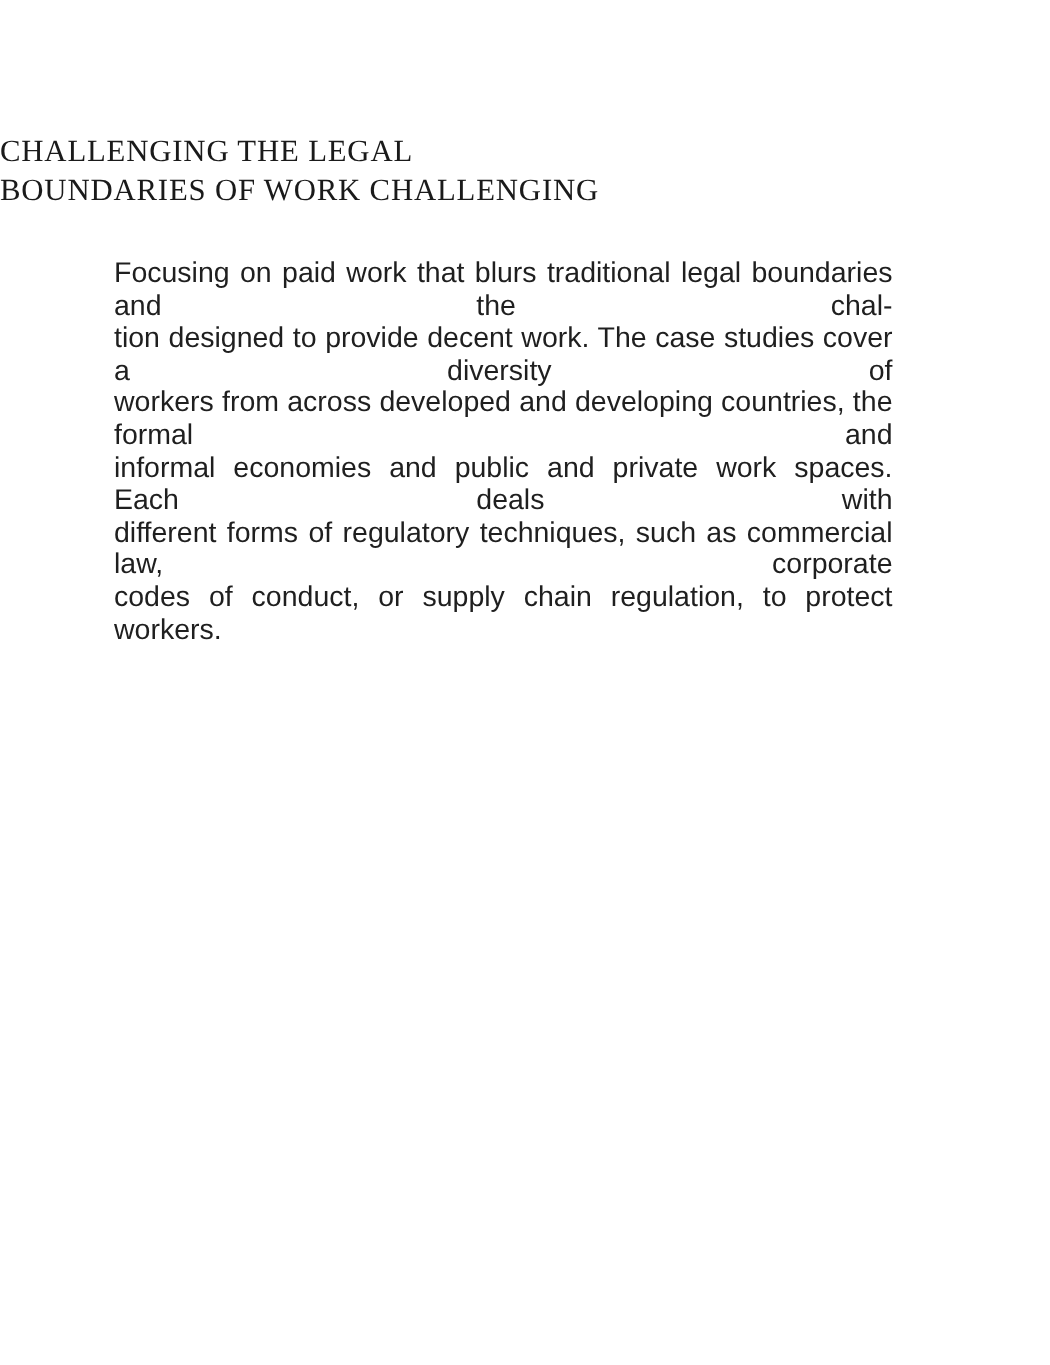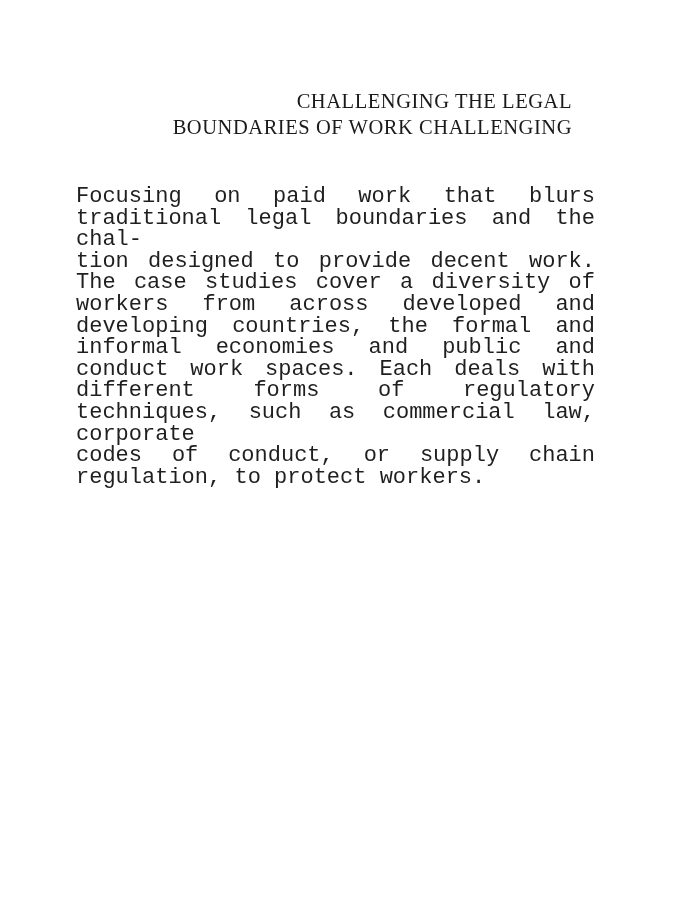--- a/index.html
+++ b/index.html
@@ -23,47 +23,46 @@
     background: #ffffff;
     box-sizing: border-box;
   }
 
   
   .title-block {
     position: absolute;
     left: 0;
     top: 88px;
     width: 572px;
-    text-align: right;
+    text-align: left;
   }
   .title-line {
     display: block;
     font-family: "Liberation Serif", "DejaVu Serif", serif;
     font-size: 20.5px;
     line-height: 26px;
     font-weight: 400;
     letter-spacing: 0.55px;
     color: #1a1a1a;
     white-space: nowrap;
   }
 
   
   .blurb {
     position: absolute;
     left: 76px;
     top: 172px;
     width: 519px;
     text-align: justify;
     text-justify: inter-word;
-    font-family: Liberation Mono, monospace;
-    font-size: 22px;
+    font-family: Liberation Sans, sans-serif;
+    font-size: 19px;
     line-height: 21.6px;
     color: #1f1f1f;
     hyphens: manual;
-    margin-top: 14px;
   }
   .blurb p {
     margin: 0;
   }
   
   .blurb .ln {
     display: block;
     text-align: justify;
     text-align-last: justify;
     white-space: normal;
@@ -80,19 +79,19 @@
   <div class="title-block">
     <span class="title-line">CHALLENGING THE LEGAL</span>
     <span class="title-line">BOUNDARIES OF WORK CHALLENGING</span>
   </div>
 
   <div class="blurb">
     <p>
       <span class="ln">Focusing on paid work that blurs traditional legal boundaries and the chal-</span>
       <span class="ln">tion designed to provide decent work. The case studies cover a diversity of</span>
       <span class="ln">workers from across developed and developing countries, the formal and</span>
-      <span class="ln">informal economies and public and conduct work spaces. Each deals with</span>
+      <span class="ln">informal economies and public and private work spaces. Each deals with</span>
       <span class="ln">different forms of regulatory techniques, such as commercial law, corporate</span>
       <span class="ln last">codes of conduct, or supply chain regulation, to protect workers.</span>
     </p>
   </div>
 
 </div>
 
 </body></html>

